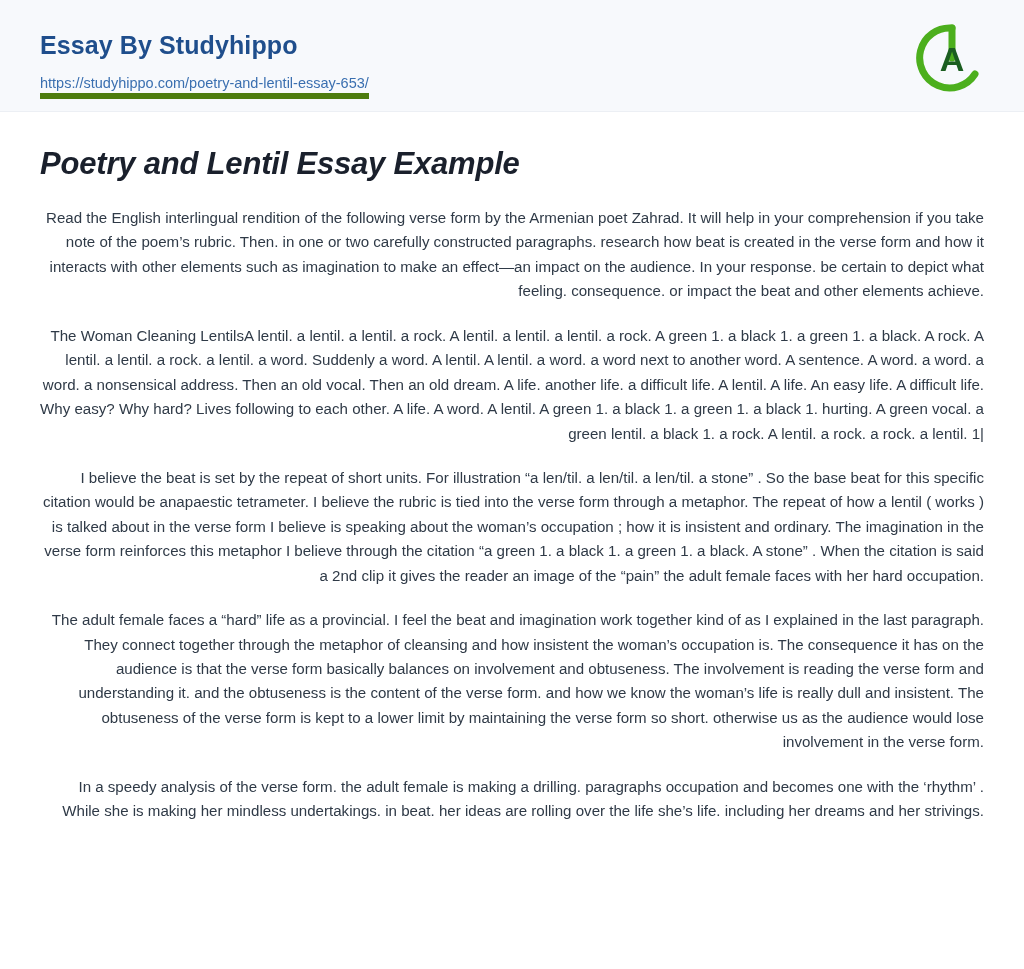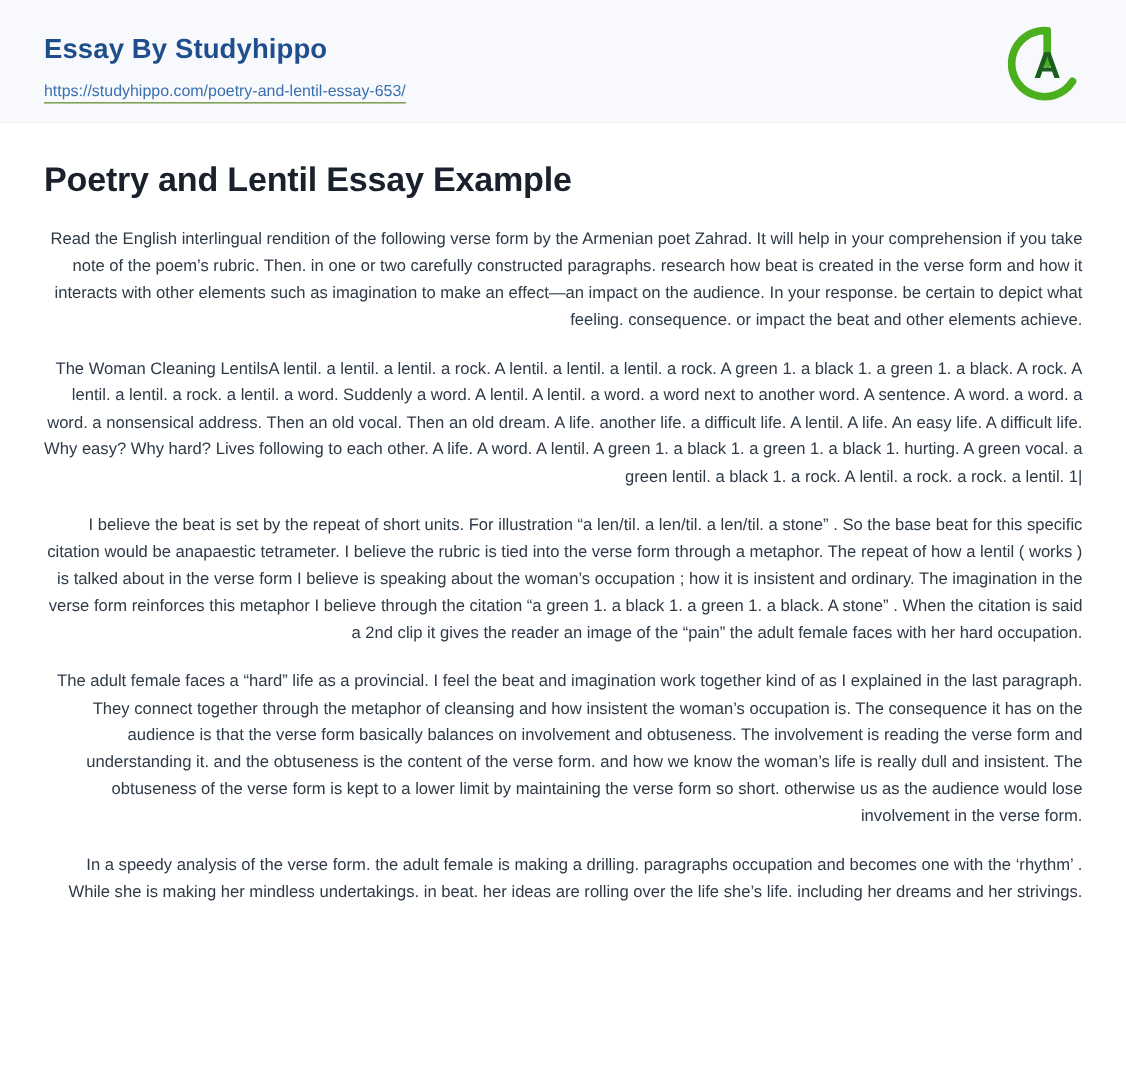--- a/index.html
+++ b/index.html
@@ -31,41 +31,42 @@
     letter-spacing: 0.1px;
     margin: 0;
     line-height: 1.2;
   }
   .brand-url {
     display: inline-block;
     margin-top: 14px;
     font-size: 14.5px;
     color: #3a6fb0;
     text-decoration: none;
-    border-bottom: 1px solid #4d7c0f;
+    border-bottom: 6px solid #4d7c0f;
     line-height: 1.3;
   }
   .logo-wrap {
     position: absolute;
     top: 22px;
     right: 36px;
     width: 72px;
     height: 72px;
   }
 
   
   .article {
     padding: 34px 40px 0 40px;
   }
   .article-title {
     font-size: 31px;
     font-weight: bold;
     color: #1a202c;
     margin: 0 0 24px 0;
     letter-spacing: -0.2px;
+    font-style: italic;
   }
   .article p {
     font-size: 15.1px;
     line-height: 1.62;
     color: #2f3a47;
     margin: 0 0 20px 0;
     text-align: right;
   }
 </style>
 </head>

